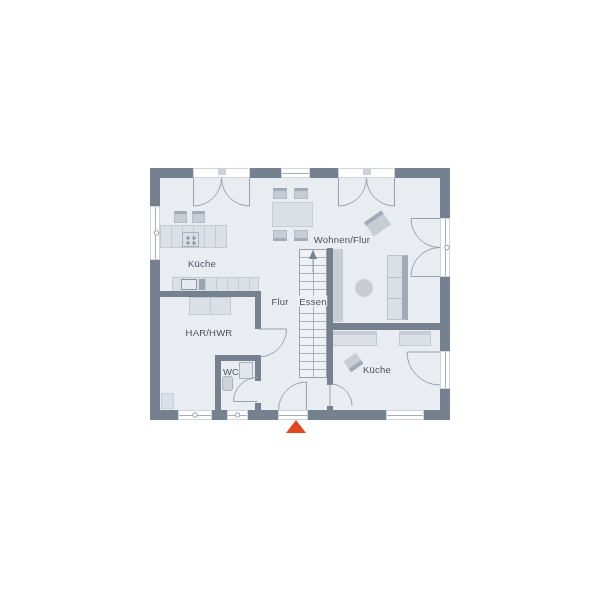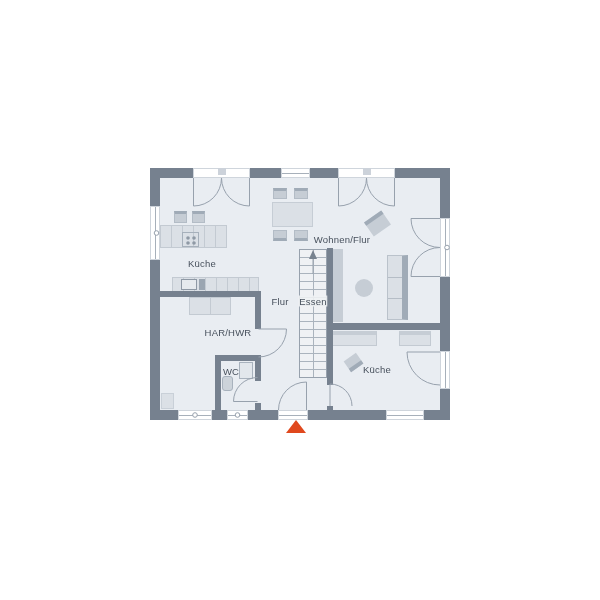--- a/index.html
+++ b/index.html
@@ -160,19 +160,19 @@
     <g>
       <path class="arc" d="M313 274 L313 258"></path>
       <path d="M309 259 L317 259 L313 250 Z" fill="#77828f"></path>
     </g>
   </svg>
 
   <span class="room-label" style="left:202px;top:263px;">Küche</span>
   <span class="room-label" style="left:342px;top:239px;">Wohnen/Flur</span>
   <span class="room-label" style="left:280px;top:301px;">Flur</span>
   <span class="room-label label-bg" style="left:313px;top:301px;">Essen</span>
-  <span class="room-label" style="left:228px;top:332px;">HAR/HWR</span>
+  <span class="room-label" style="left:209px;top:332px;">HAR/HWR</span>
   <span class="room-label" style="left:231px;top:371px;">WC</span>
   <span class="room-label" style="left:377px;top:369px;">Küche</span>
 
   <div class="tri" style="left:286px;top:420px;"></div>
 
 </div>
 
 </body></html>

